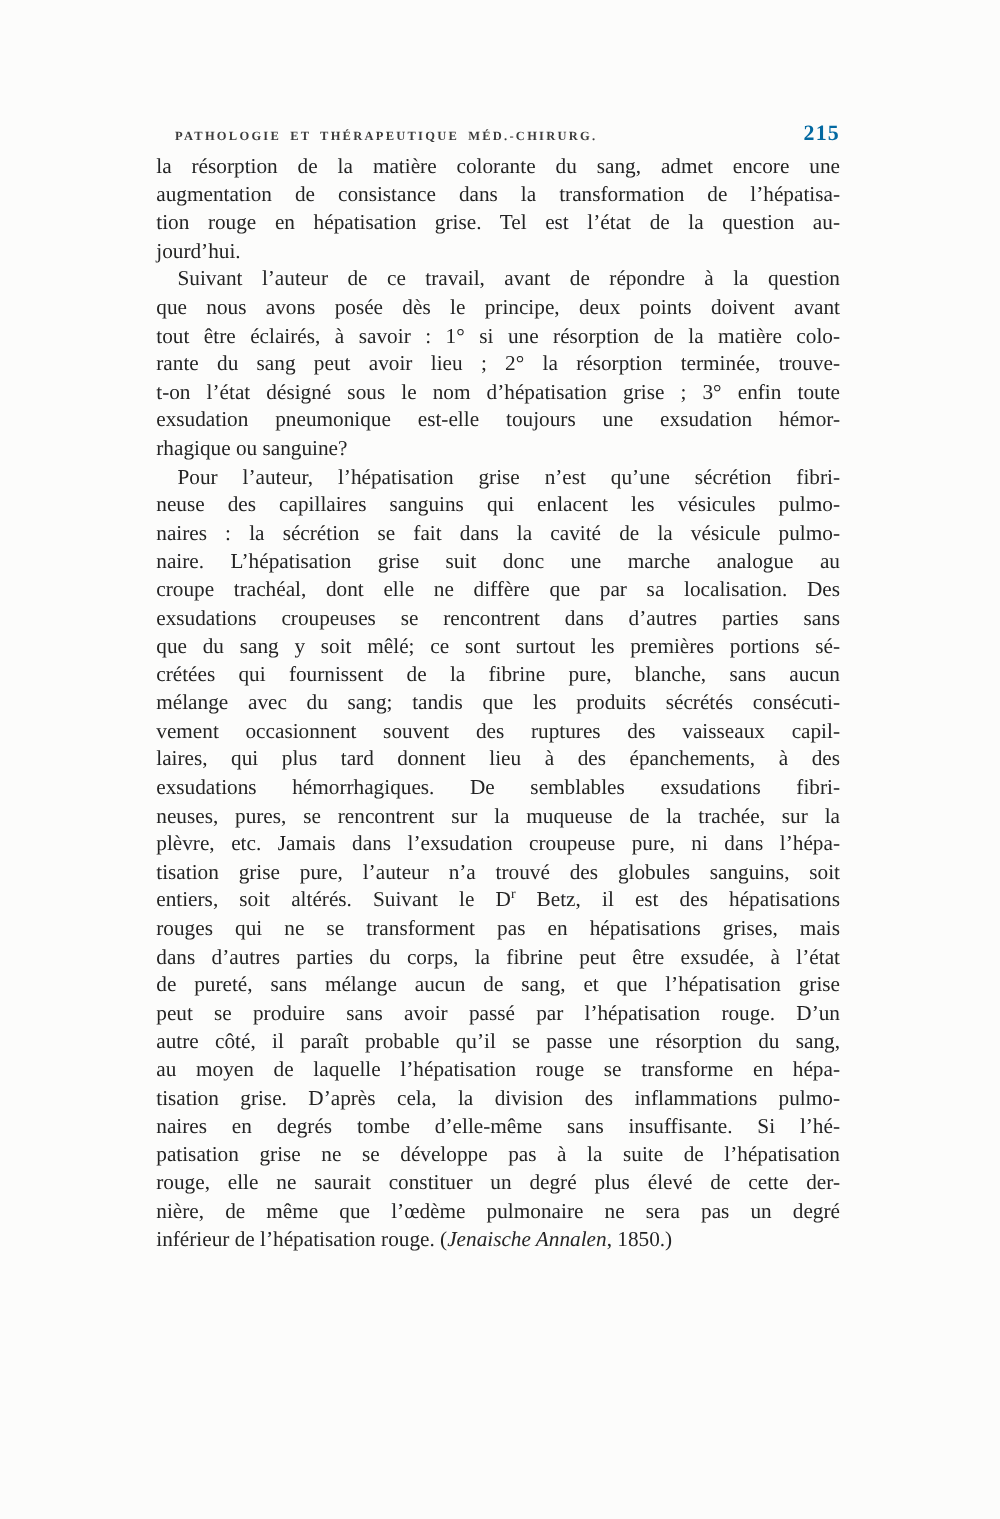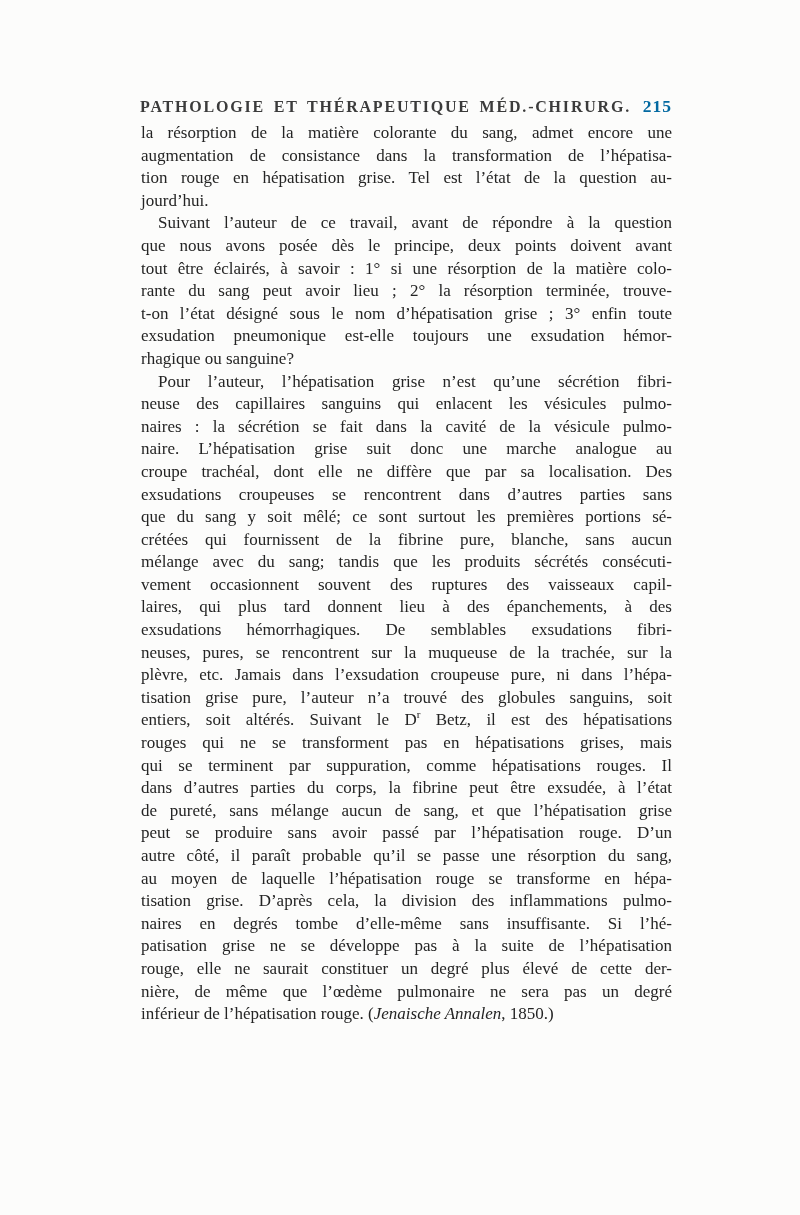--- a/index.html
+++ b/index.html
@@ -15,21 +15,21 @@
     overflow: hidden;
   }
   .running-header {
     position: absolute;
     top: 96px; left: 128px; width: 544px;
     display: flex;
     justify-content: space-between;
     align-items: baseline;
   }
   .running-title {
-    font-size: 16px;
+    font-size: 10px;
     font-weight: bold;
     letter-spacing: 1.8px;
     word-spacing: 3px;
     color: #3b3b3b;
     padding-left: 12px;
     white-space: nowrap;
   }
   .page-number {
     font-size: 17.5px;
     font-weight: bold;
@@ -40,21 +40,20 @@
     position: absolute;
     top: 122px; left: 125px; width: 547px;
     font-size: 17px;
     line-height: 22.6px;
     color: #242424;
   }
   .para { margin: 0; }
   .line {
     text-align: justify;
     text-align-last: justify;
-    margin-left: 16px;
     -moz-text-align-last: justify;
   }
   .line.last {
     text-align-last: left;
     -moz-text-align-last: left;
   }
   .line.first-indent { padding-left: 17px; }
   .it { font-style: italic; }
   .sup { vertical-align: super; font-size: 0.65em; line-height: 0; }
 </style>
@@ -93,21 +92,20 @@
         <div class="line"><span>crétées qui fournissent de la fibrine pure, blanche, sans aucun</span></div>
         <div class="line"><span>mélange avec du sang; tandis que les produits sécrétés consécuti-</span></div>
         <div class="line"><span>vement occasionnent souvent des ruptures des vaisseaux capil-</span></div>
         <div class="line"><span>laires, qui plus tard donnent lieu à des épanchements, à des</span></div>
         <div class="line"><span>exsudations hémorrhagiques. De semblables exsudations fibri-</span></div>
         <div class="line"><span>neuses, pures, se rencontrent sur la muqueuse de la trachée, sur la</span></div>
         <div class="line"><span>plèvre, etc. Jamais dans l’exsudation croupeuse pure, ni dans l’hépa-</span></div>
         <div class="line"><span>tisation grise pure, l’auteur n’a trouvé des globules sanguins, soit</span></div>
         <div class="line"><span>entiers, soit altérés. Suivant le D</span><span class="sup">r</span><span> Betz, il est des hépatisations</span></div>
         <div class="line"><span>rouges qui ne se transforment pas en hépatisations grises, mais</span></div>
-        <div class="line"><span>qui se terminent par suppuration, comme hépatisations rouges. Il</span></div>
         <div class="line"><span>dans d’autres parties du corps, la fibrine peut être exsudée, à l’état</span></div>
         <div class="line"><span>de pureté, sans mélange aucun de sang, et que l’hépatisation grise</span></div>
         <div class="line"><span>peut se produire sans avoir passé par l’hépatisation rouge. D’un</span></div>
         <div class="line"><span>autre côté, il paraît probable qu’il se passe une résorption du sang,</span></div>
         <div class="line"><span>au moyen de laquelle l’hépatisation rouge se transforme en hépa-</span></div>
         <div class="line"><span>tisation grise. D’après cela, la division des inflammations pulmo-</span></div>
         <div class="line"><span>naires en degrés tombe d’elle-même sans insuffisante. Si l’hé-</span></div>
         <div class="line"><span>patisation grise ne se développe pas à la suite de l’hépatisation</span></div>
         <div class="line"><span>rouge, elle ne saurait constituer un degré plus élevé de cette der-</span></div>
         <div class="line"><span>nière, de même que l’œdème pulmonaire ne sera pas un degré</span></div>

